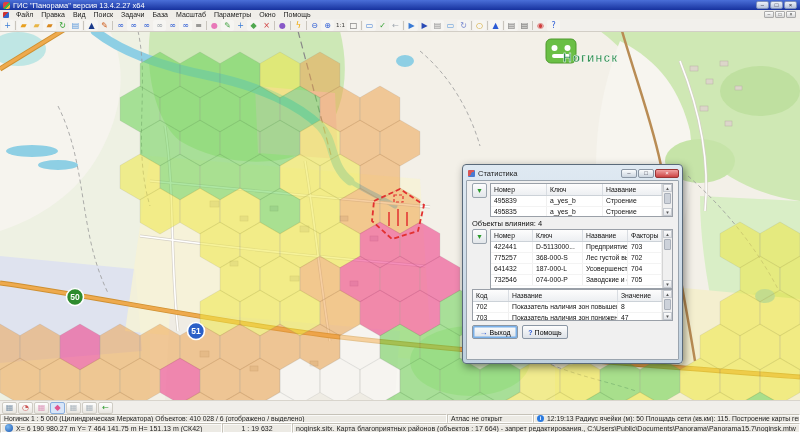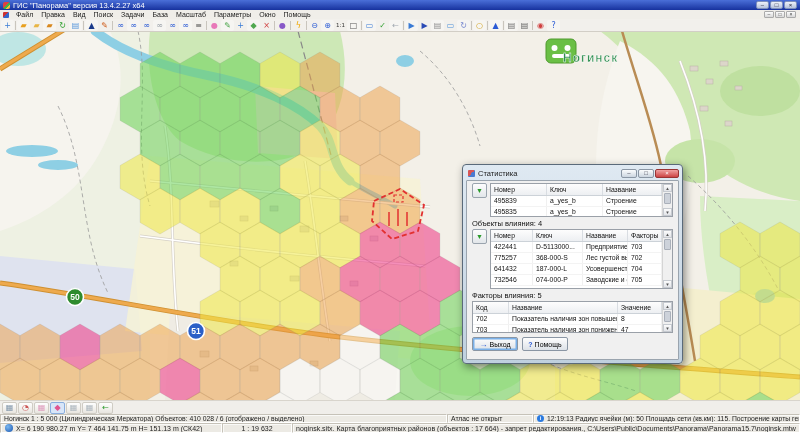--- a/index.html
+++ b/index.html
@@ -566,21 +566,20 @@
             </div>
           </div>
           <div class="vscroll">
             <span class="sa">▲</span>
             <span class="sth"></span>
             <span class="sfill"></span>
             <span class="sa">▼</span>
           </div>
         </div>
     </div>
-    <div class="sec-label">Факторы влияния: 5</div>
     <div class="sec-row">
       <div class="dtable" style="height:32px">
           <div class="tcols">
             <div class="trow thead">
               <span class="tcell" style="width: 36px;">Код</span>
               <span class="tcell" style="flex: 1 1 0%; min-width: 0px;">Название</span>
               <span class="tcell" style="width: 44px;">Значение</span>
             </div>
             <div class="trow">
               <span class="tcell" style="width: 36px;">702</span>

